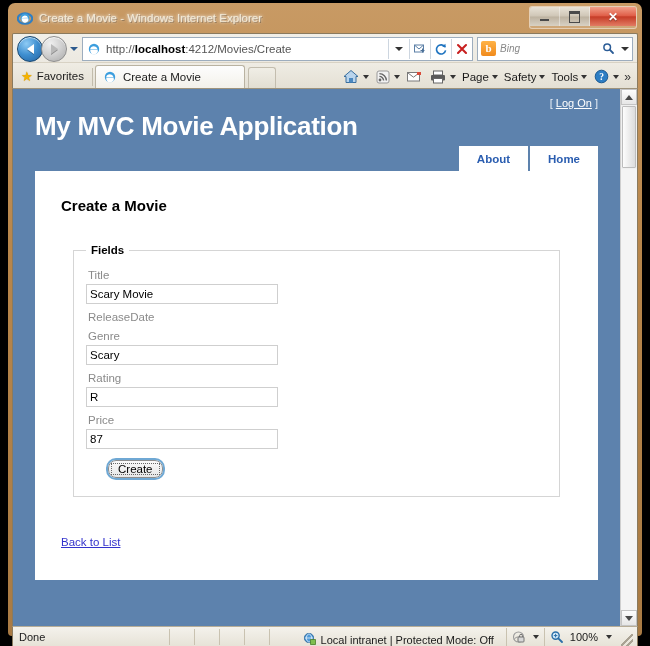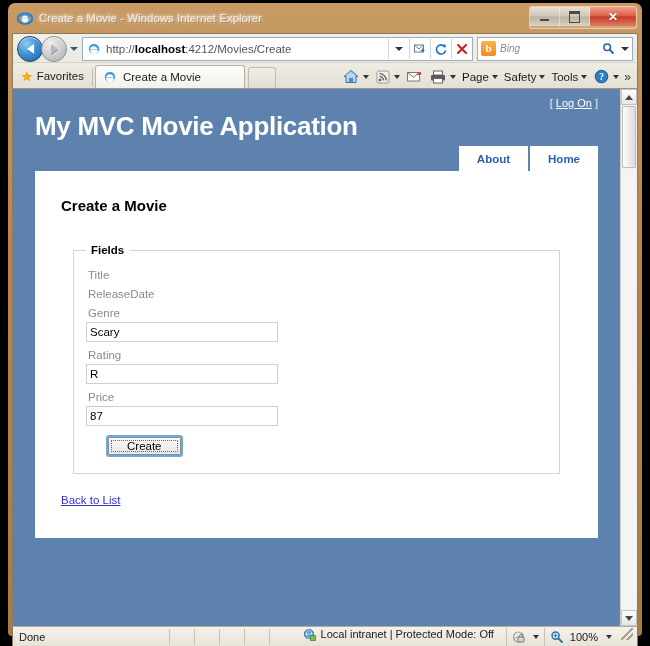--- a/index.html
+++ b/index.html
@@ -391,34 +391,34 @@
   #submit-wrap {
     margin: 10px 0 4px 22px;
   }
   #create-btn {
     font-size: 11.5px;
     font-family: "Liberation Sans", sans-serif;
     background: linear-gradient(to bottom, #fafafa, #e7e7e7);
     border: 1px solid #8e8e8e;
     outline: 2px solid #6fa8d4;
     outline-offset: 0px;
-    padding: 2px 18px;
+    padding: 2px 9px;
     color: #000;
-    border-radius: 1px;
+    border-radius: 8px;
     position: relative;
   }
   #create-btn::after {
     content: "";
     position: absolute;
     left: 2px; right: 2px; top: 2px; bottom: 2px;
     border: 1px dotted #666;
   }
   #backlink {
     display: inline-block;
-    margin-top: 8px;
+    margin-top: 27px;
     font-size: 11.5px;
     color: #3333cc;
     text-decoration: underline;
   }
 
   
   #vscroll {
     width: 16px;
     flex: none;
     background: #f0f0f0;
@@ -466,21 +466,21 @@
     display: flex;
     align-items: center;
     font-size: 11px;
     color: #1a1a1a;
     box-sizing: border-box;
   }
   #status-text { padding-left: 6px; width: 150px; flex: none; }
   .st-sep { width: 1px; height: 16px; background: #c9c2b0; flex: none; }
   .st-cell { flex: none; width: 24px; height: 16px; }
   #status-zone {
-    display: flex; align-items: flex-start;
+    display: flex; align-items: flex-end;
     margin-left: auto;
     padding-right: 4px;
   }
   .zone-icon {
     width: 14px; height: 14px;
     margin-right: 4px;
     flex: none;
   }
   #zone-text { margin-right: 12px; white-space: nowrap; }
   .status-drop {
@@ -685,20 +685,21 @@
         </div>
       </div>
 
       <div id="main">
         <h2 id="page-heading">Create a Movie</h2>
 
         <fieldset id="fields">
           <legend>Fields</legend>
 
           <div class="field-label">Title</div>
+          <input class="field-input" type="text" value="Scary Movie" style="">
 
           <div class="field-label">ReleaseDate</div>
 
           <div class="field-label">Genre</div>
           <input class="field-input" type="text" value="Scary" style="">
 
           <div class="field-label">Rating</div>
           <input class="field-input" type="text" value="R" style="">
 
           <div class="field-label">Price</div>

